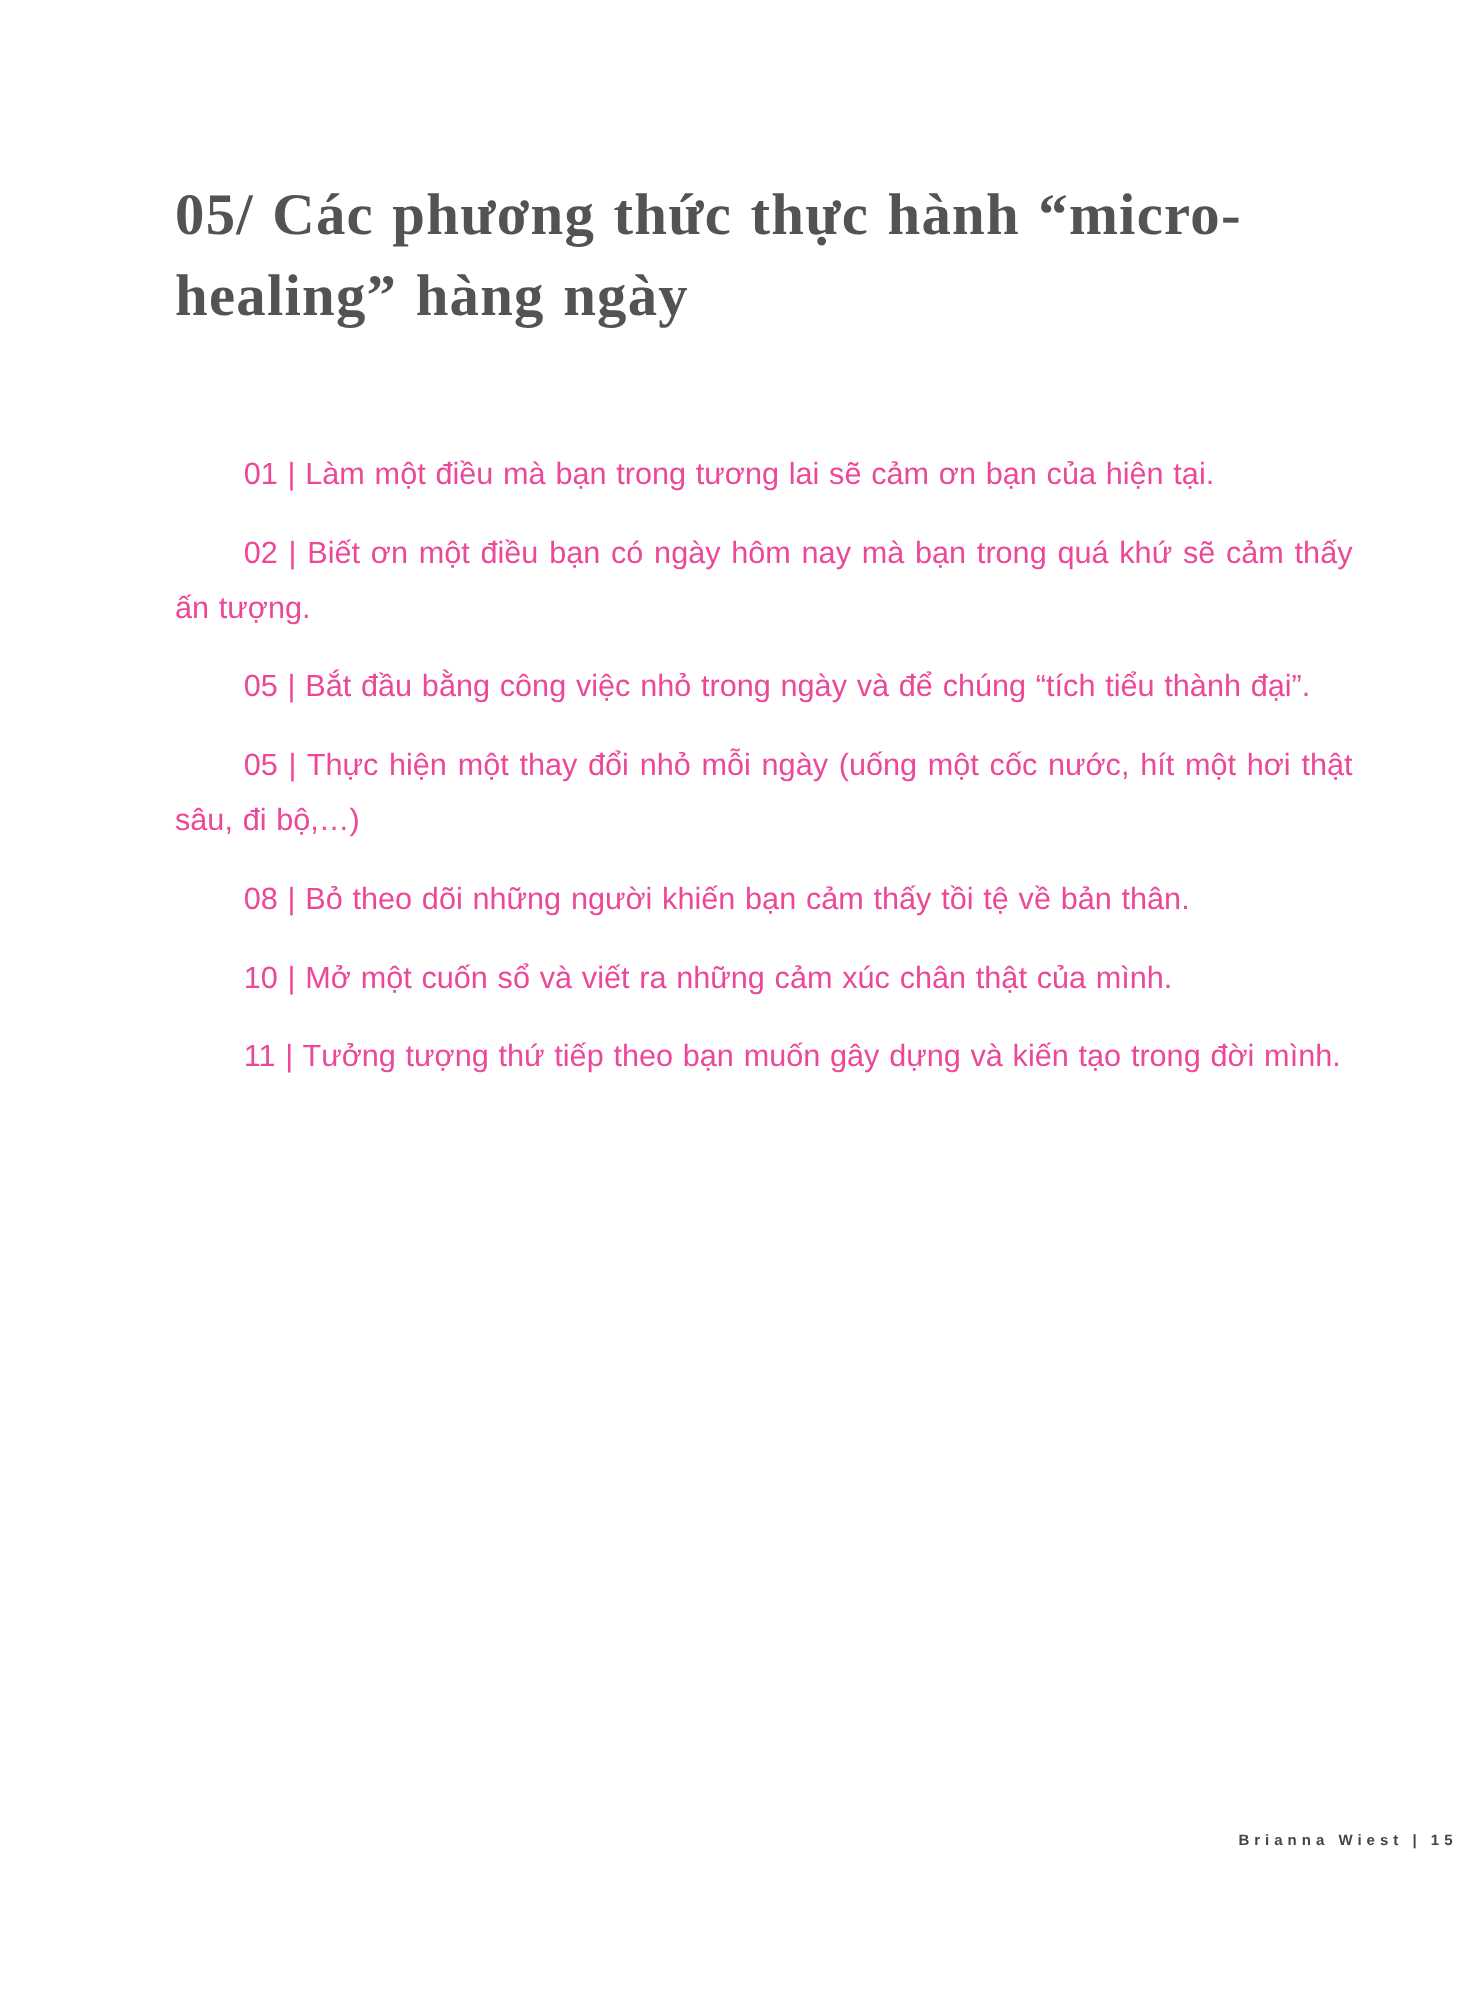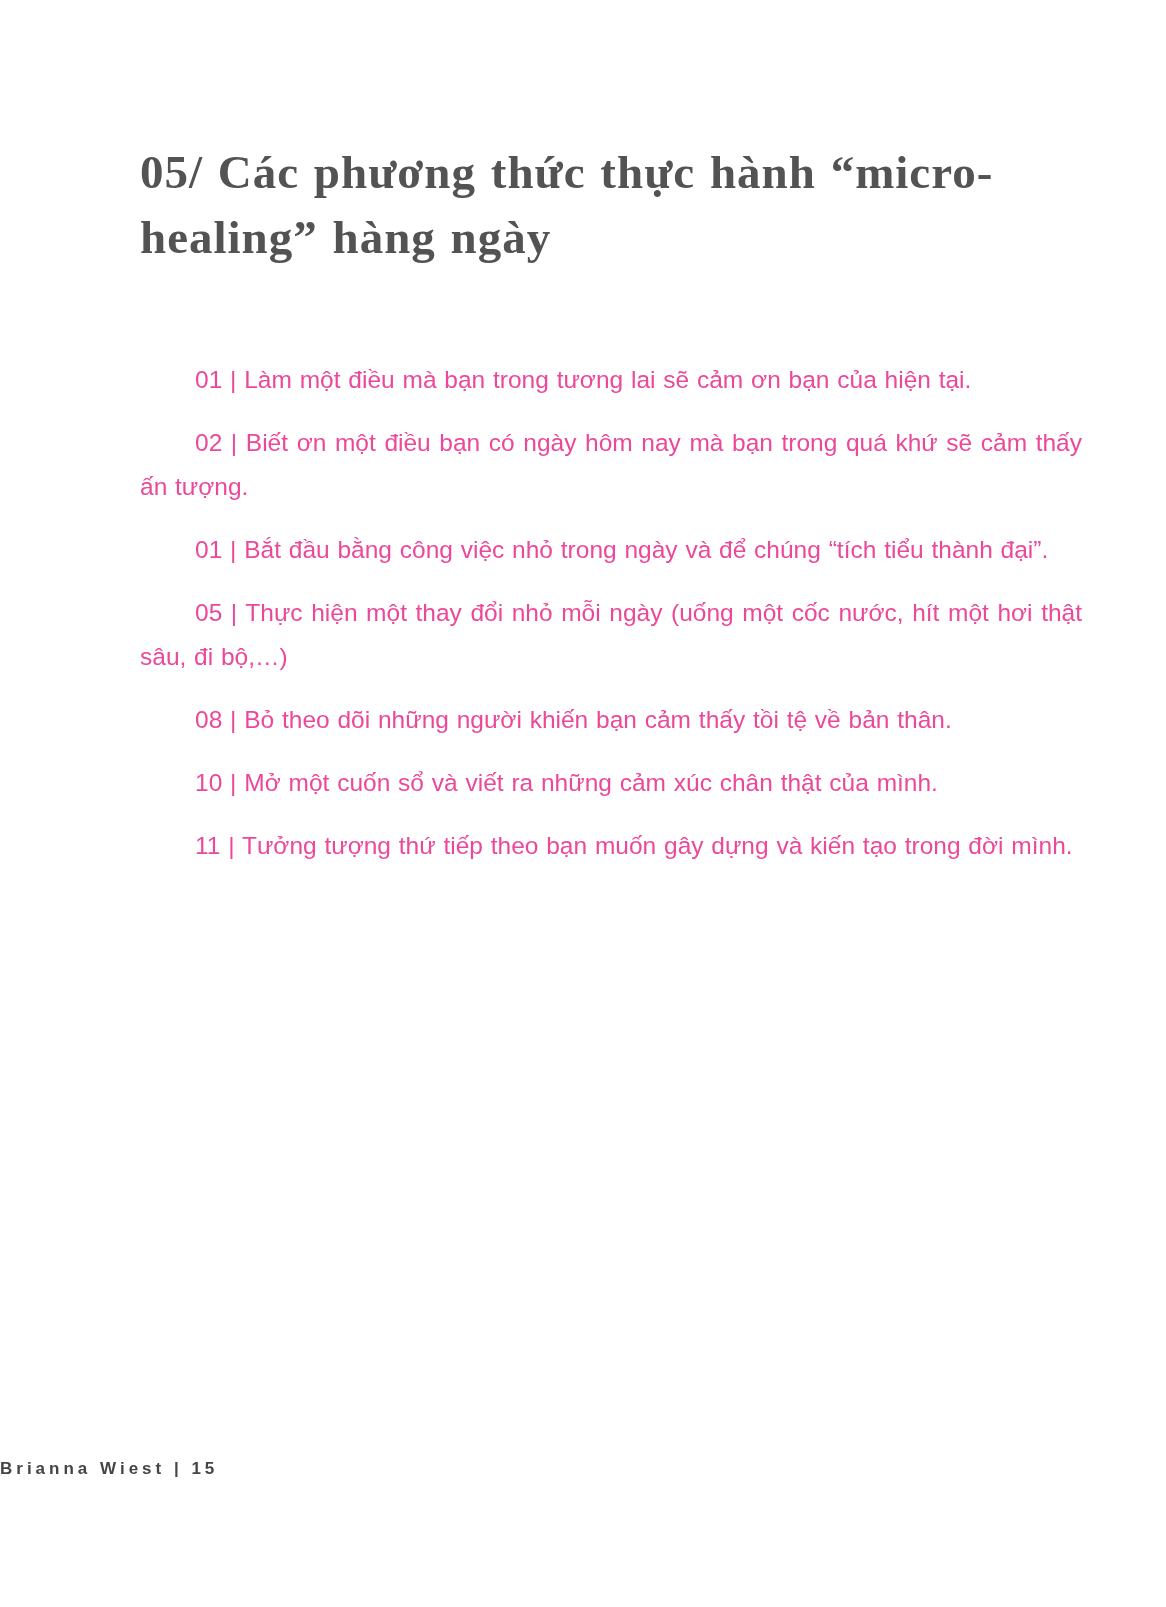--- a/index.html
+++ b/index.html
@@ -37,38 +37,38 @@
     color: #ec4899;
     text-indent: 55px;
     text-align: justify;
     word-spacing: 1px;
   }
   .footer {
     position: absolute;
     left: 0;
     right: 0;
     bottom: 128px;
-    text-align: left;
-    font-size: 17px;
+    text-align: right;
+    font-size: 12px;
     font-weight: bold;
     letter-spacing: 4px;
     color: #454545;
   }
 </style>
 </head>
 <body>
 
 <div class="page">
 
   <h1 class="heading">05/ Các phương thức thực hành “micro-healing” hàng ngày</h1>
 
   <div class="list">
     <p class="item">01 | Làm một điều mà bạn trong tương lai sẽ cảm ơn bạn của hiện tại.</p>
     <p class="item">02 | Biết ơn một điều bạn có ngày hôm nay mà bạn trong quá khứ sẽ cảm thấy ấn tượng.</p>
-    <p class="item">01 | Bắt đầu bằng công việc nhỏ trong ngày và để chúng “tích tiểu thành đại”.</p>
+    <p class="item">05 | Bắt đầu bằng công việc nhỏ trong ngày và để chúng “tích tiểu thành đại”.</p>
     <p class="item">05 | Thực hiện một thay đổi nhỏ mỗi ngày (uống một cốc nước, hít một hơi thật sâu, đi bộ,…)</p>
     <p class="item">08 | Bỏ theo dõi những người khiến bạn cảm thấy tồi tệ về bản thân.</p>
     <p class="item">10 | Mở một cuốn sổ và viết ra những cảm xúc chân thật của mình.</p>
     <p class="item">11 | Tưởng tượng thứ tiếp theo bạn muốn gây dựng và kiến tạo trong đời mình.</p>
   </div>
 
   <div class="footer">Brianna Wiest | 15</div>
 
 </div>
 

